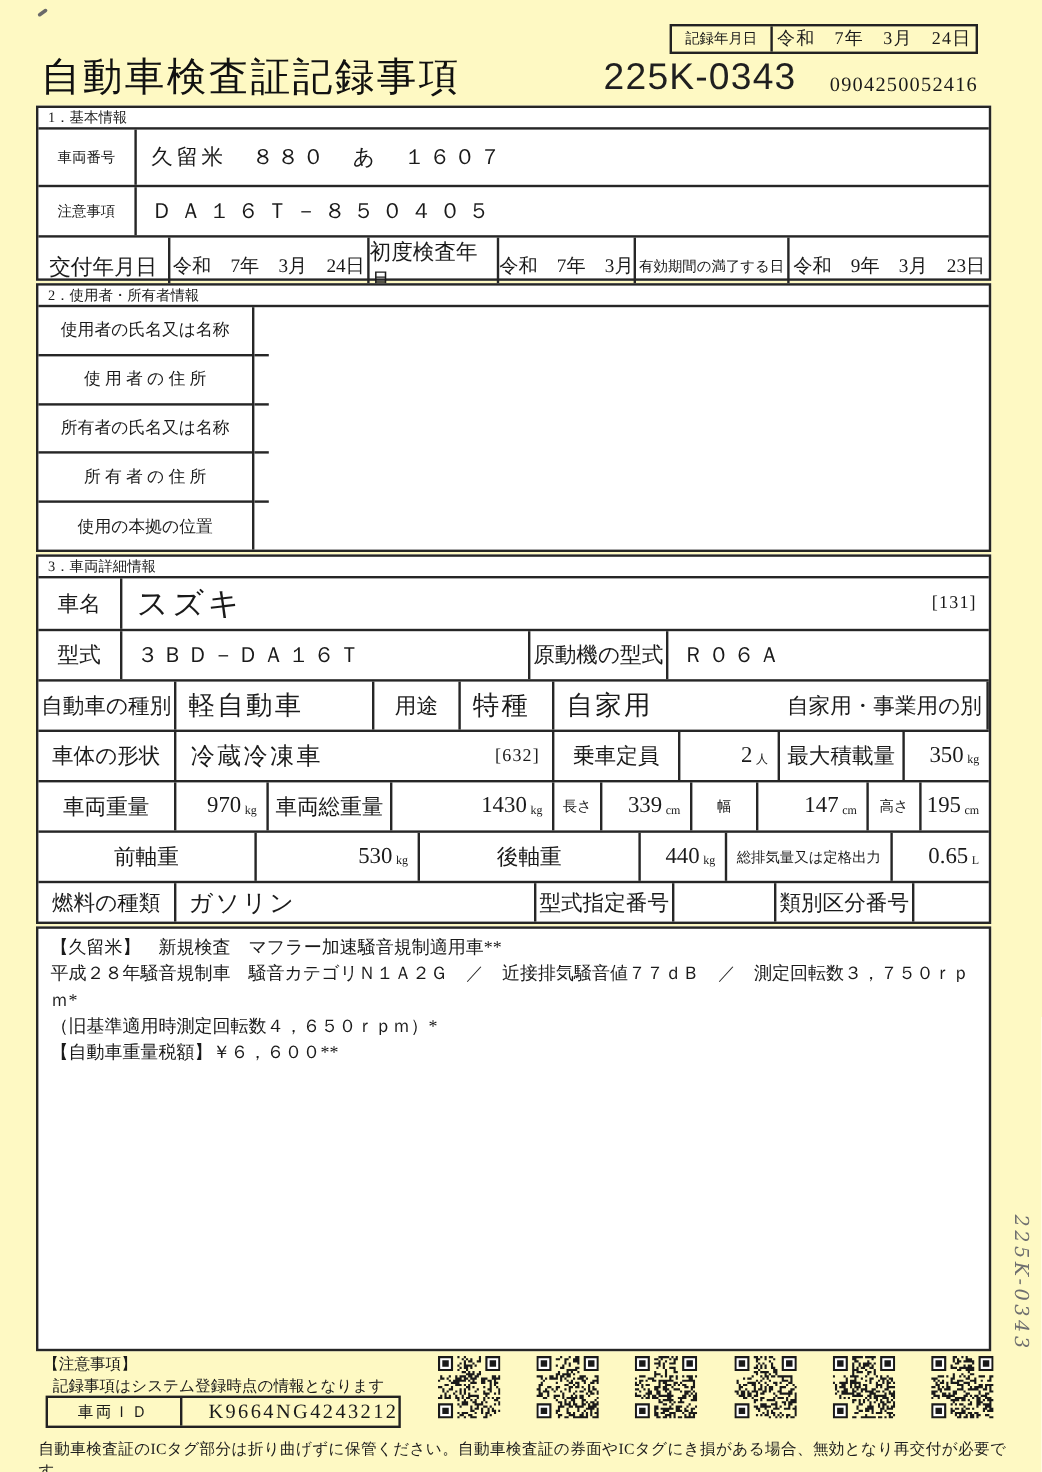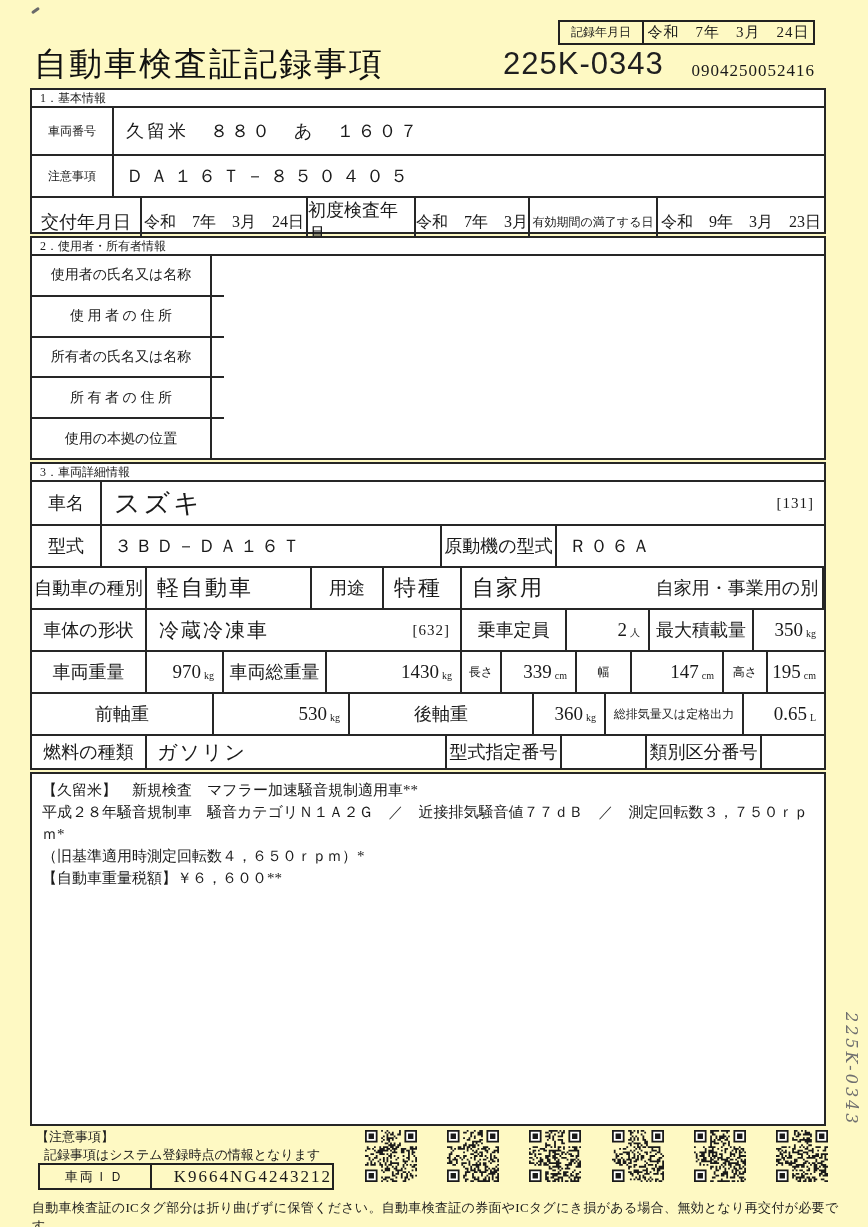--- a/index.html
+++ b/index.html
@@ -192,21 +192,21 @@
       </div>
     </div>
     <div class="row h42">
       <div class="c cc f13 w182">前軸重</div>
       <div class="c num w136">
         <span>530</span>
         <span class="unit">kg</span>
       </div>
       <div class="c cc f13 w184">後軸重</div>
       <div class="c num w72">
-        <span>360</span>
+        <span>440</span>
         <span class="unit">kg</span>
       </div>
       <div class="c cc f12 w138">総排気量又は定格出力</div>
       <div class="c num last">
         <span>0.65</span>
         <span class="unit">L</span>
       </div>
     </div>
     <div class="row">
       <div class="c cc f13 w115">燃料の種類</div>

